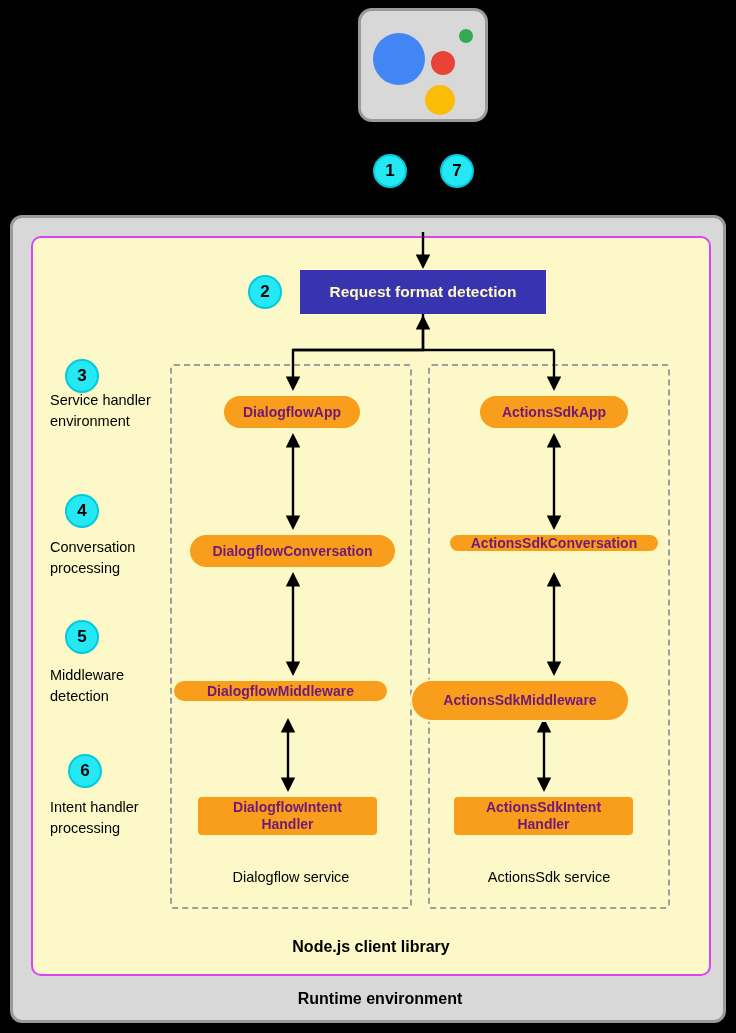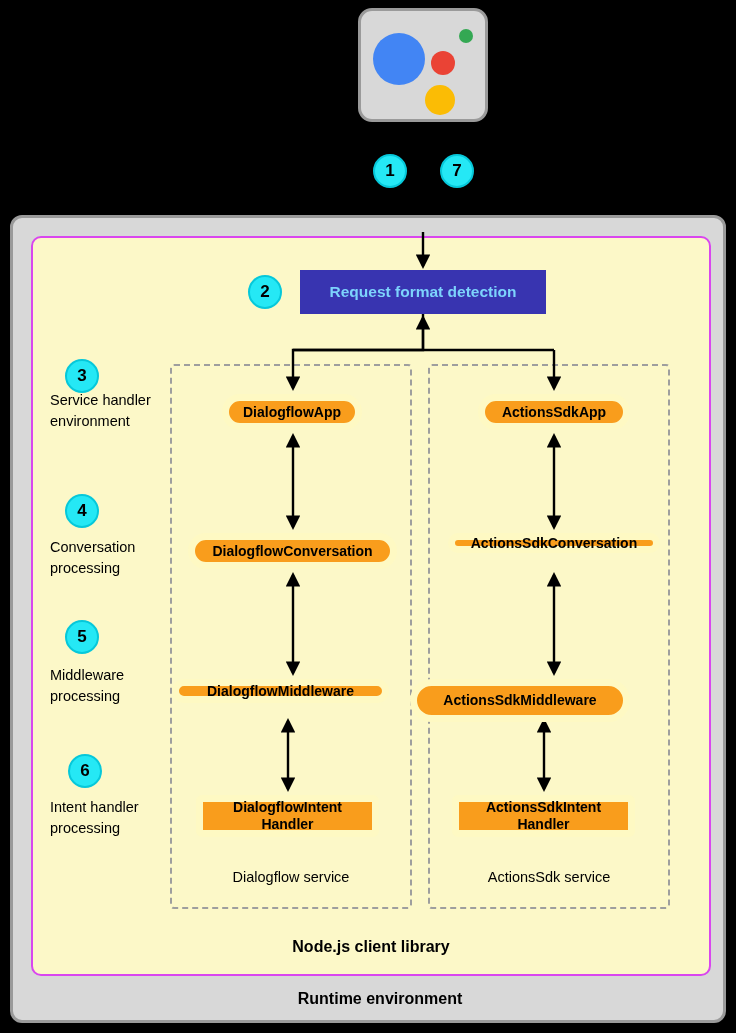--- a/index.html
+++ b/index.html
@@ -99,21 +99,21 @@
   }
 
   
   #request-format {
     position: absolute;
     left: 300px;
     top: 270px;
     width: 246px;
     height: 44px;
     background: #3834b0;
-    color: #7dd3fc;
+    color: #fef9c3;
     font-size: 15.5px;
     font-weight: bold;
     display: flex;
     align-items: center;
     justify-content: center;
     z-index: 5;
   }
 
   
   .row-label {
@@ -145,23 +145,23 @@
     left: 0; right: 0;
     bottom: 22px;
     text-align: center;
     font-size: 14.5px;
   }
 
   
   .pill {
     position: absolute;
     background: #f99d1c;
-    border: 7px solid #fef9c3;
+    border: 2px solid #fef9c3;
     border-radius: 22px;
-    color: #000000;
+    color: #701a75;
     font-size: 14px;
     font-weight: bold;
     display: flex;
     align-items: center;
     justify-content: center;
     text-align: center;
     z-index: 5;
     line-height: 17px;
   }
   .pill.rect { border-radius: 6px; }
@@ -233,21 +233,21 @@
 <div class="badge" id="badge-1">1</div>
 <div class="badge" id="badge-7">7</div>
 <div class="badge" id="badge-2">2</div>
 <div class="badge" id="badge-3">3</div>
 <div class="badge" id="badge-4">4</div>
 <div class="badge" id="badge-5">5</div>
 <div class="badge" id="badge-6">6</div>
 
 <div class="row-label" id="label-3">Service handler environment</div>
 <div class="row-label" id="label-4">Conversation processing</div>
-<div class="row-label" id="label-5">Middleware processing</div>
+<div class="row-label" id="label-5">Middleware detection</div>
 <div class="row-label" id="label-6">Intent handler processing</div>
 
 <div class="pill" id="pill-dialogflow-app">DialogflowApp</div>
 <div class="pill" id="pill-actionssdk-app">ActionsSdkApp</div>
 
 <div class="pill" id="pill-dialogflow-conv">DialogflowConversation</div>
 <div class="pill" id="pill-actionssdk-conv">ActionsSdkConversation</div>
 
 <div class="pill" id="pill-dialogflow-mw">DialogflowMiddleware</div>
 <div class="pill" id="pill-actionssdk-mw">ActionsSdkMiddleware</div>

